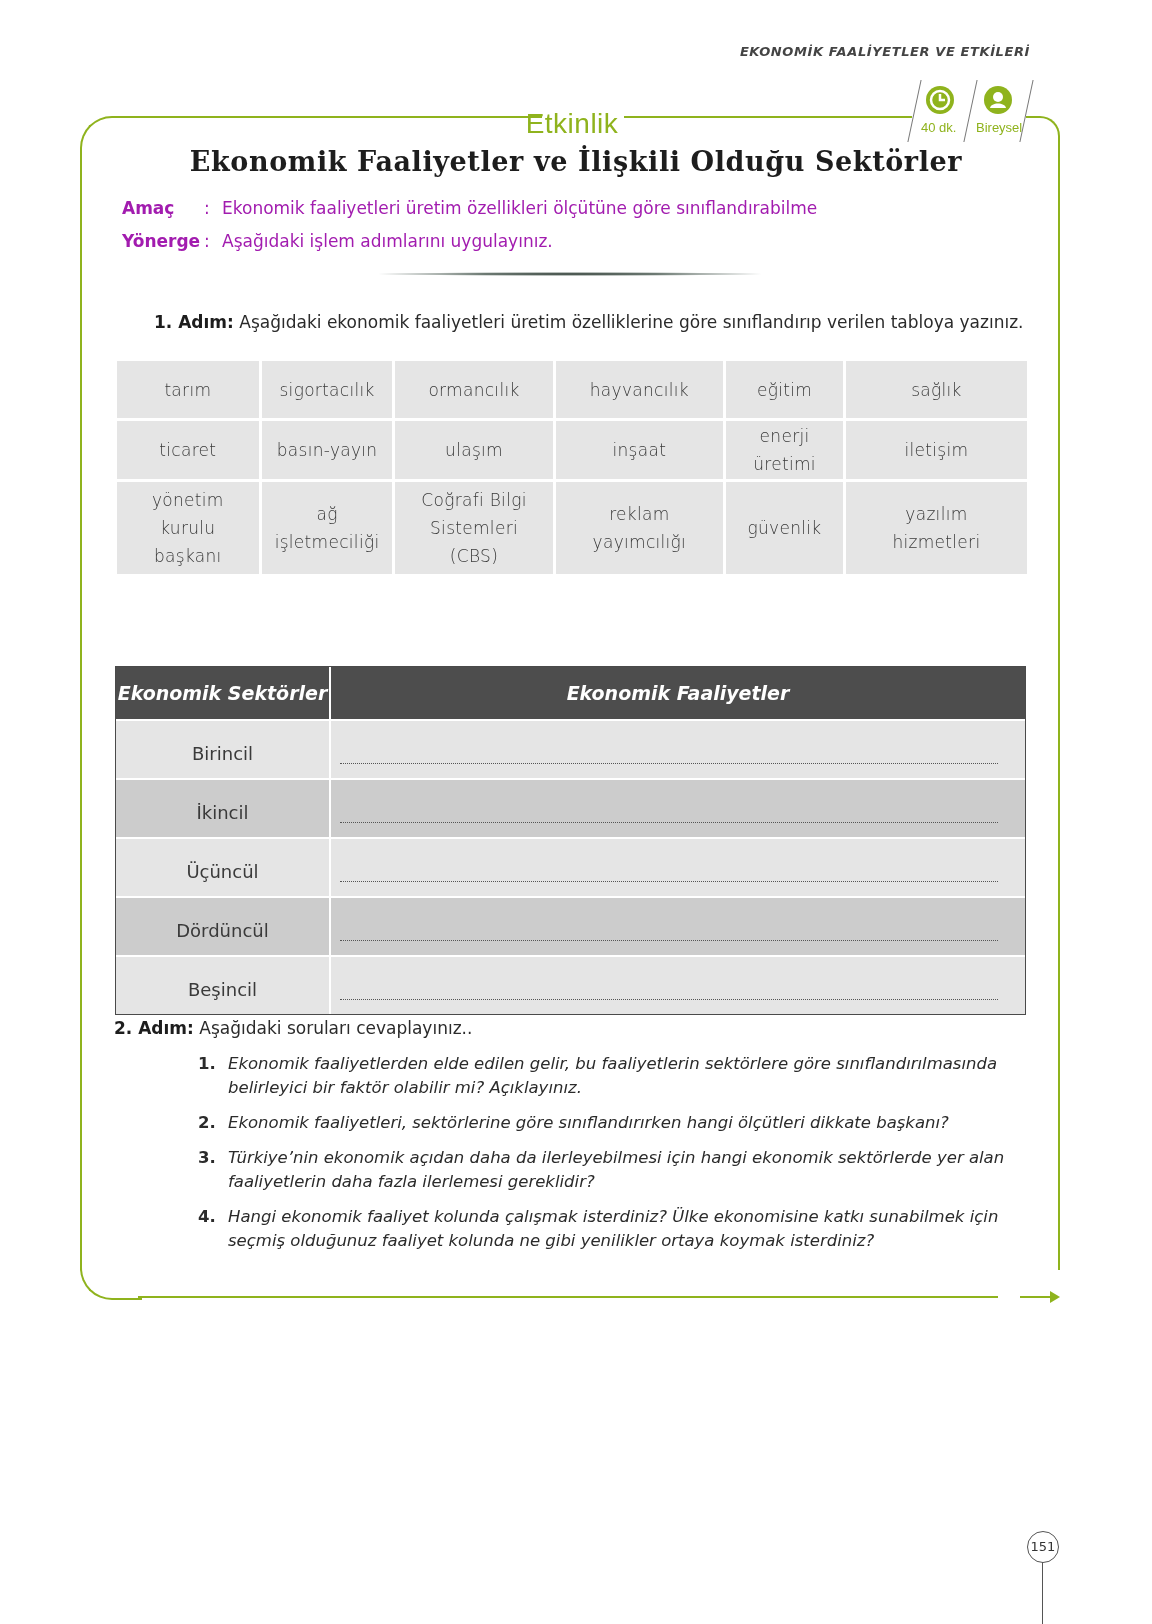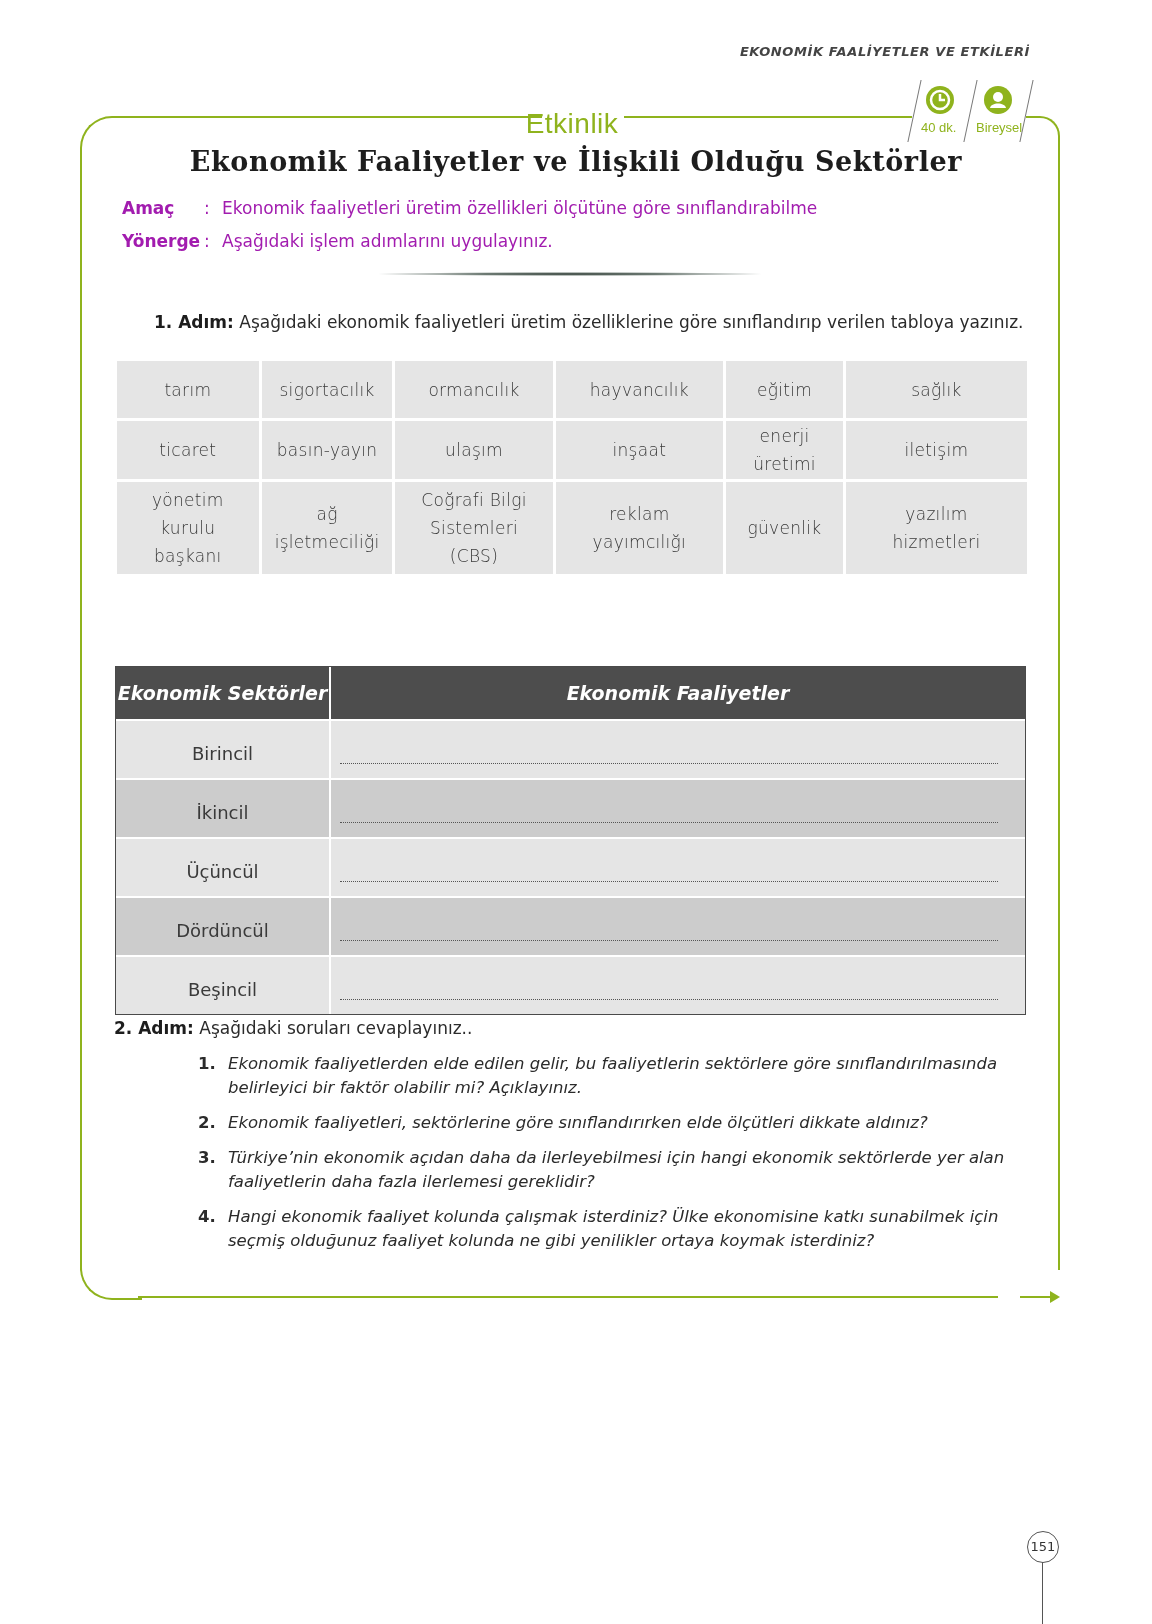--- a/index.html
+++ b/index.html
@@ -197,21 +197,21 @@
   <span>Aşağıdaki soruları cevaplayınız..</span>
 </div>
 
 <div class="abs questions">
   <div class="q">
     <span class="q-num">1.</span>
     <span class="q-text">Ekonomik faaliyetlerden elde edilen gelir, bu faaliyetlerin sektörlere göre sınıflandırılmasında belirleyici bir faktör olabilir mi? Açıklayınız.</span>
   </div>
   <div class="q">
     <span class="q-num">2.</span>
-    <span class="q-text">Ekonomik faaliyetleri, sektörlerine göre sınıflandırırken elde ölçütleri dikkate aldınız?</span>
+    <span class="q-text">Ekonomik faaliyetleri, sektörlerine göre sınıflandırırken hangi ölçütleri dikkate başkanı?</span>
   </div>
   <div class="q">
     <span class="q-num">3.</span>
     <span class="q-text">Türkiye’nin ekonomik açıdan daha da ilerleyebilmesi için hangi ekonomik sektörlerde yer alan faaliyetlerin daha fazla ilerlemesi gereklidir?</span>
   </div>
   <div class="q">
     <span class="q-num">4.</span>
     <span class="q-text">Hangi ekonomik faaliyet kolunda çalışmak isterdiniz? Ülke ekonomisine katkı sunabilmek için seçmiş olduğunuz faaliyet kolunda ne gibi yenilikler ortaya koymak isterdiniz?</span>
   </div>
 </div>

